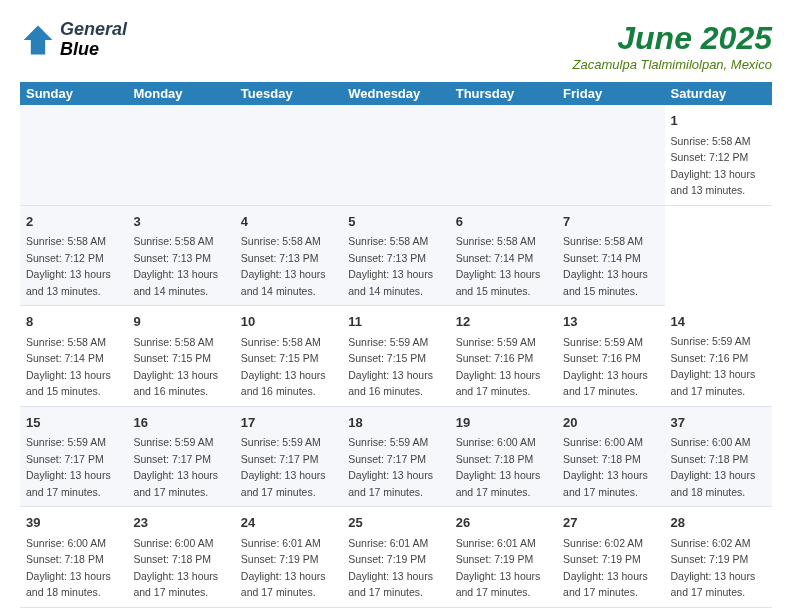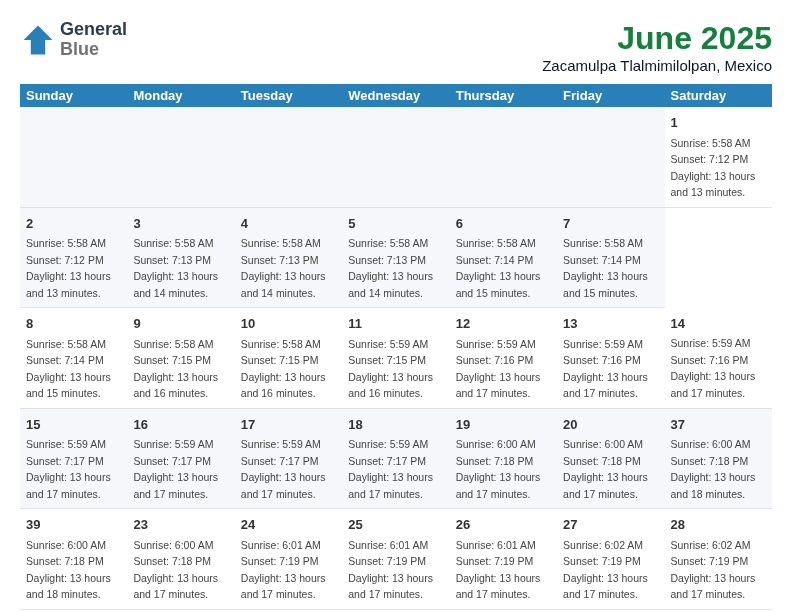--- a/index.html
+++ b/index.html
@@ -8,48 +8,49 @@
       background: #fff;
       width: 792px;
       min-height: 612px;
       padding: 20px;
     }
     .header {
       display: flex;
       justify-content: space-between;
       align-items: flex-start;
       margin-bottom: 10px;
+      font-style: italic;
     }
     .logo {
       display: flex;
       align-items: center;
       gap: 4px;
     }
     .logo-text {
       font-size: 18px;
       font-weight: bold;
       line-height: 1.1;
     }
     .logo-general { color: #2c3e50; }
-    .logo-blue { color: #737373; }
+    .logo-blue { color: #000000; }
     .logo-icon {
       width: 36px;
       height: 36px;
     }
     .title-section {
       text-align: right;
     }
     .month-year {
       font-size: 32px;
       font-weight: bold;
       color: #15803d;
     }
     .location {
-      font-size: 15px;
-      color: #0f172a;
+      font-size: 13px;
+      color: #4d7c0f;
     }
     table {
       width: 100%;
       border-collapse: collapse;
       font-size: 11px;
     }
     thead tr {
       background-color: #2980b9;
       color: #fff;
     }

